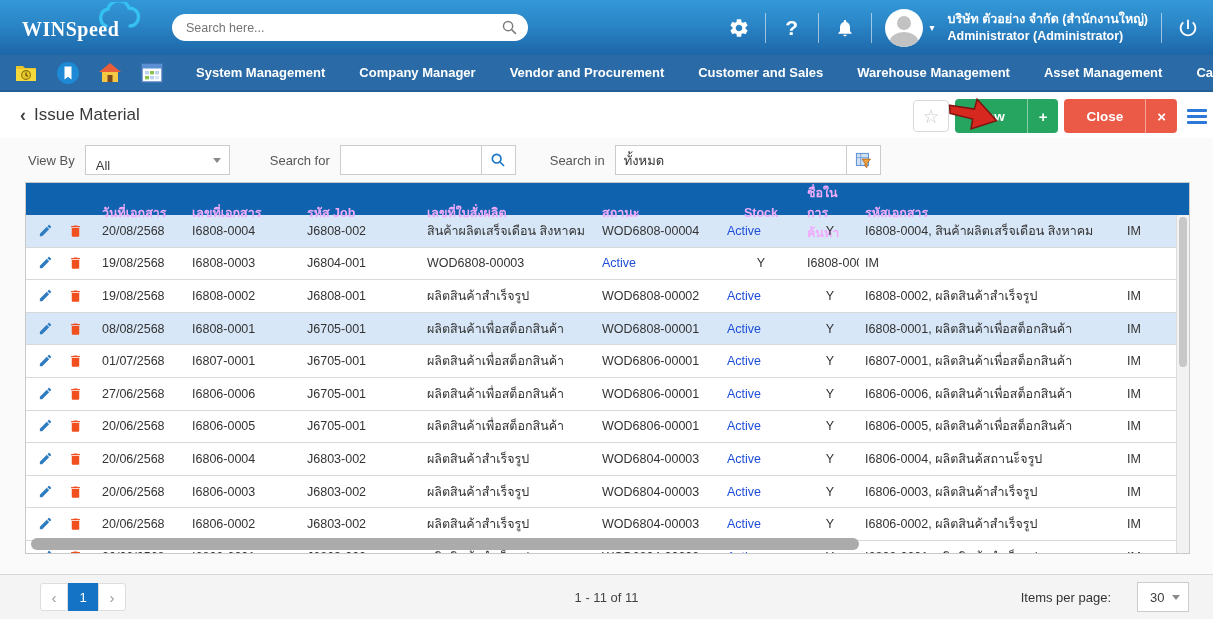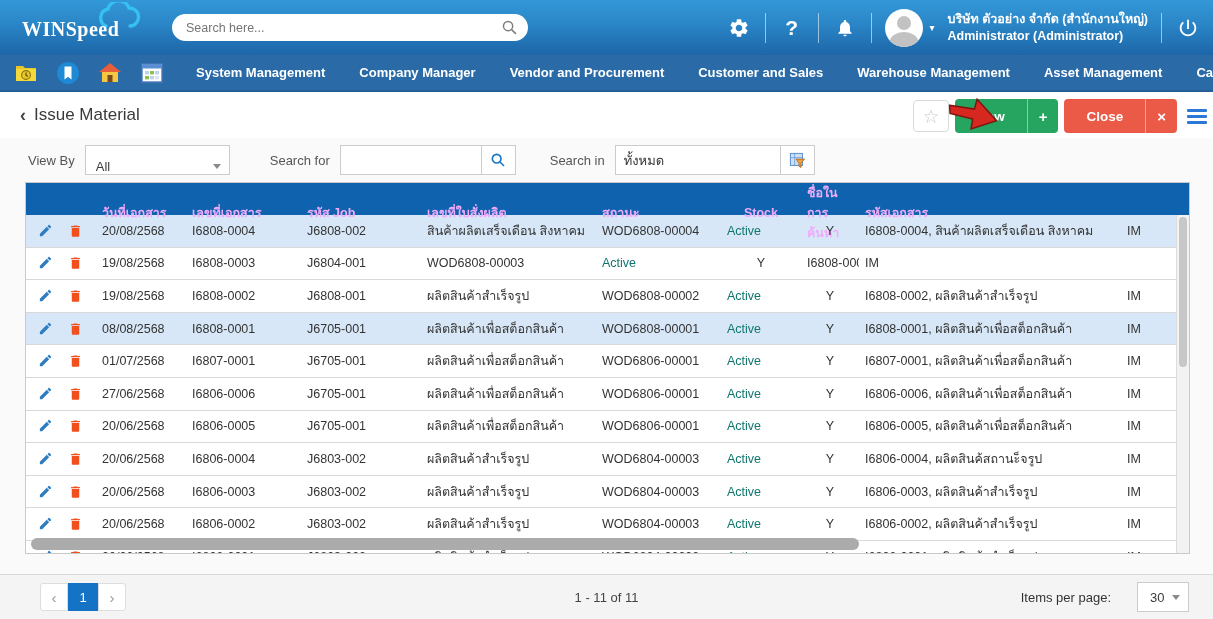--- a/index.html
+++ b/index.html
@@ -43,38 +43,38 @@
   .btn .side { display:flex; align-items:center; padding:0 11px; border-left:1px solid rgba(255,255,255,.45); font-size:15px; }
   .btn-new { background:#26a560; }
   .btn-close { background:#ea5a47;text-align:right; }
   .hamburger { width:20px; display:flex; flex-direction:column; gap:3px; cursor:pointer; margin-left:4px; }
   .hamburger span { height:3px; background:#2b78d9; border-radius:1px; }
 
   
   .content { background:#fafafa; }
   .filter-row { display:flex; align-items:center; height:44px; padding:0 0 0 28px; }
   .flabel { color:#555; margin-right:10px; }
-  .select-box { width:145px; height:30px; border:1px solid #ccc; background:#fff; display:flex; align-items:center; justify-content:space-between; padding:12px 8px 0 10px; cursor:pointer; }
+  .select-box { width:145px; height:30px; border:1px solid #ccc; background:#fff; display:flex; justify-content:space-between; padding:12px 8px 0 10px; cursor:pointer; }
   .caret { width:0; height:0; border-left:4px solid transparent; border-right:4px solid transparent; border-top:5px solid #8a8a8a; }
   .gap { width:40px; }
   .txt-input { height:30px; border:1px solid #ccc; background:#fff; padding:0 8px; font-size:13px; outline:none; font-family:inherit; color:#333; }
   .attach-btn { width:34px; height:30px; border:1px solid #ccc; border-left:none; background:#fff; display:flex; align-items:center; justify-content:center; cursor:pointer; }
 
   
   .table-wrap { margin:0 23px 0 25px; background:#fff; border:1px solid #c9c9c9; height:372px; position:relative; overflow:hidden; }
   .grid-row { display:grid; grid-template-columns:70px 90px 115px 120px 175px 125px 80px 58px 262px 1fr; align-items:center; }
   .thead { background:#0f62ae; color:#f0abfc; height:32px; font-weight:bold; font-size:12.5px; }
   .thead > div { padding:0 6px; cursor:pointer; }
   .th-stock { text-align:center; }
   .tbody .grid-row { height:32.6px; border-bottom:1px solid #d9d9d9; background:#fff; font-size:12.5px; color:#333; }
   .tbody .grid-row.hl { background:#d8e7f7; }
   .cell { padding:0 6px; white-space:nowrap; overflow:hidden; }
   .cell-actions { display:flex; align-items:center; gap:14px; padding-left:12px; }
   .icon-btn { width:16px; height:16px; cursor:pointer; display:flex; }
-  .status-active { color:#0f766e; }
+  .status-active { color:#1d4ed8; }
   .cell-stock { text-align:center; }
   .vscroll { position:absolute; right:0; top:32px; bottom:0; width:13px; background:#f2f2f2; border-left:1px solid #ddd; }
   .vscroll .thumb { position:absolute; top:2px; left:2px; right:2px; height:150px; background:#c7c7c7; border-radius:5px; }
   .hscroll-thumb { position:absolute; left:5px; bottom:3px; width:828px; height:12px; background:#ababab; border-radius:7px; cursor:pointer; }
 
   
   .footer { position:absolute; left:0; right:0; bottom:0; height:45px; background:#f4f4f4; border-top:1px solid #d8d8d8; display:flex; align-items:center; padding:0 24px 0 40px; }
   .pager { display:flex; align-items:center; }
   .pg-btn { width:28px; height:28px; border:1px solid #ddd; background:#fff; display:flex; align-items:center; justify-content:center; color:#999; cursor:pointer; font-size:15px; }
   .pg-btn:first-child { border-radius:3px 0 0 3px; }
@@ -218,21 +218,21 @@
     <span class="flabel">Search for</span>
     <input class="txt-input" style="width: 142px;" value="">
     <div class="attach-btn">
       <svg width="16" height="16" viewBox="0 0 24 24">
           <circle cx="10" cy="10" r="6.5" fill="none" stroke="#1473c4" stroke-width="2.4"></circle>
           <line x1="15" y1="15" x2="21" y2="21" stroke="#1473c4" stroke-width="2.4"></line>
         </svg>
     </div>
     <div class="gap" style="width:34px"></div>
     <span class="flabel">Search in</span>
-    <input class="txt-input" style="width: 166px;" value="ทั้งหมด">
+    <input class="txt-input" style="width: 232px;" value="ทั้งหมด">
     <div class="attach-btn">
       <svg width="17" height="17" viewBox="0 0 24 24">
           <rect x="2" y="2" width="17" height="17" fill="#cfe0f2" stroke="#5b8fd4" stroke-width="1.4"></rect>
           <line x1="2" y1="8" x2="19" y2="8" stroke="#5b8fd4"></line>
           <line x1="8" y1="2" x2="8" y2="19" stroke="#5b8fd4"></line>
           <path d="M10 10h12l-5 6v6l-3-2v-4z" fill="#f0a03c" stroke="#a05a10" stroke-width="1"></path>
         </svg>
     </div>
   </div>
 

